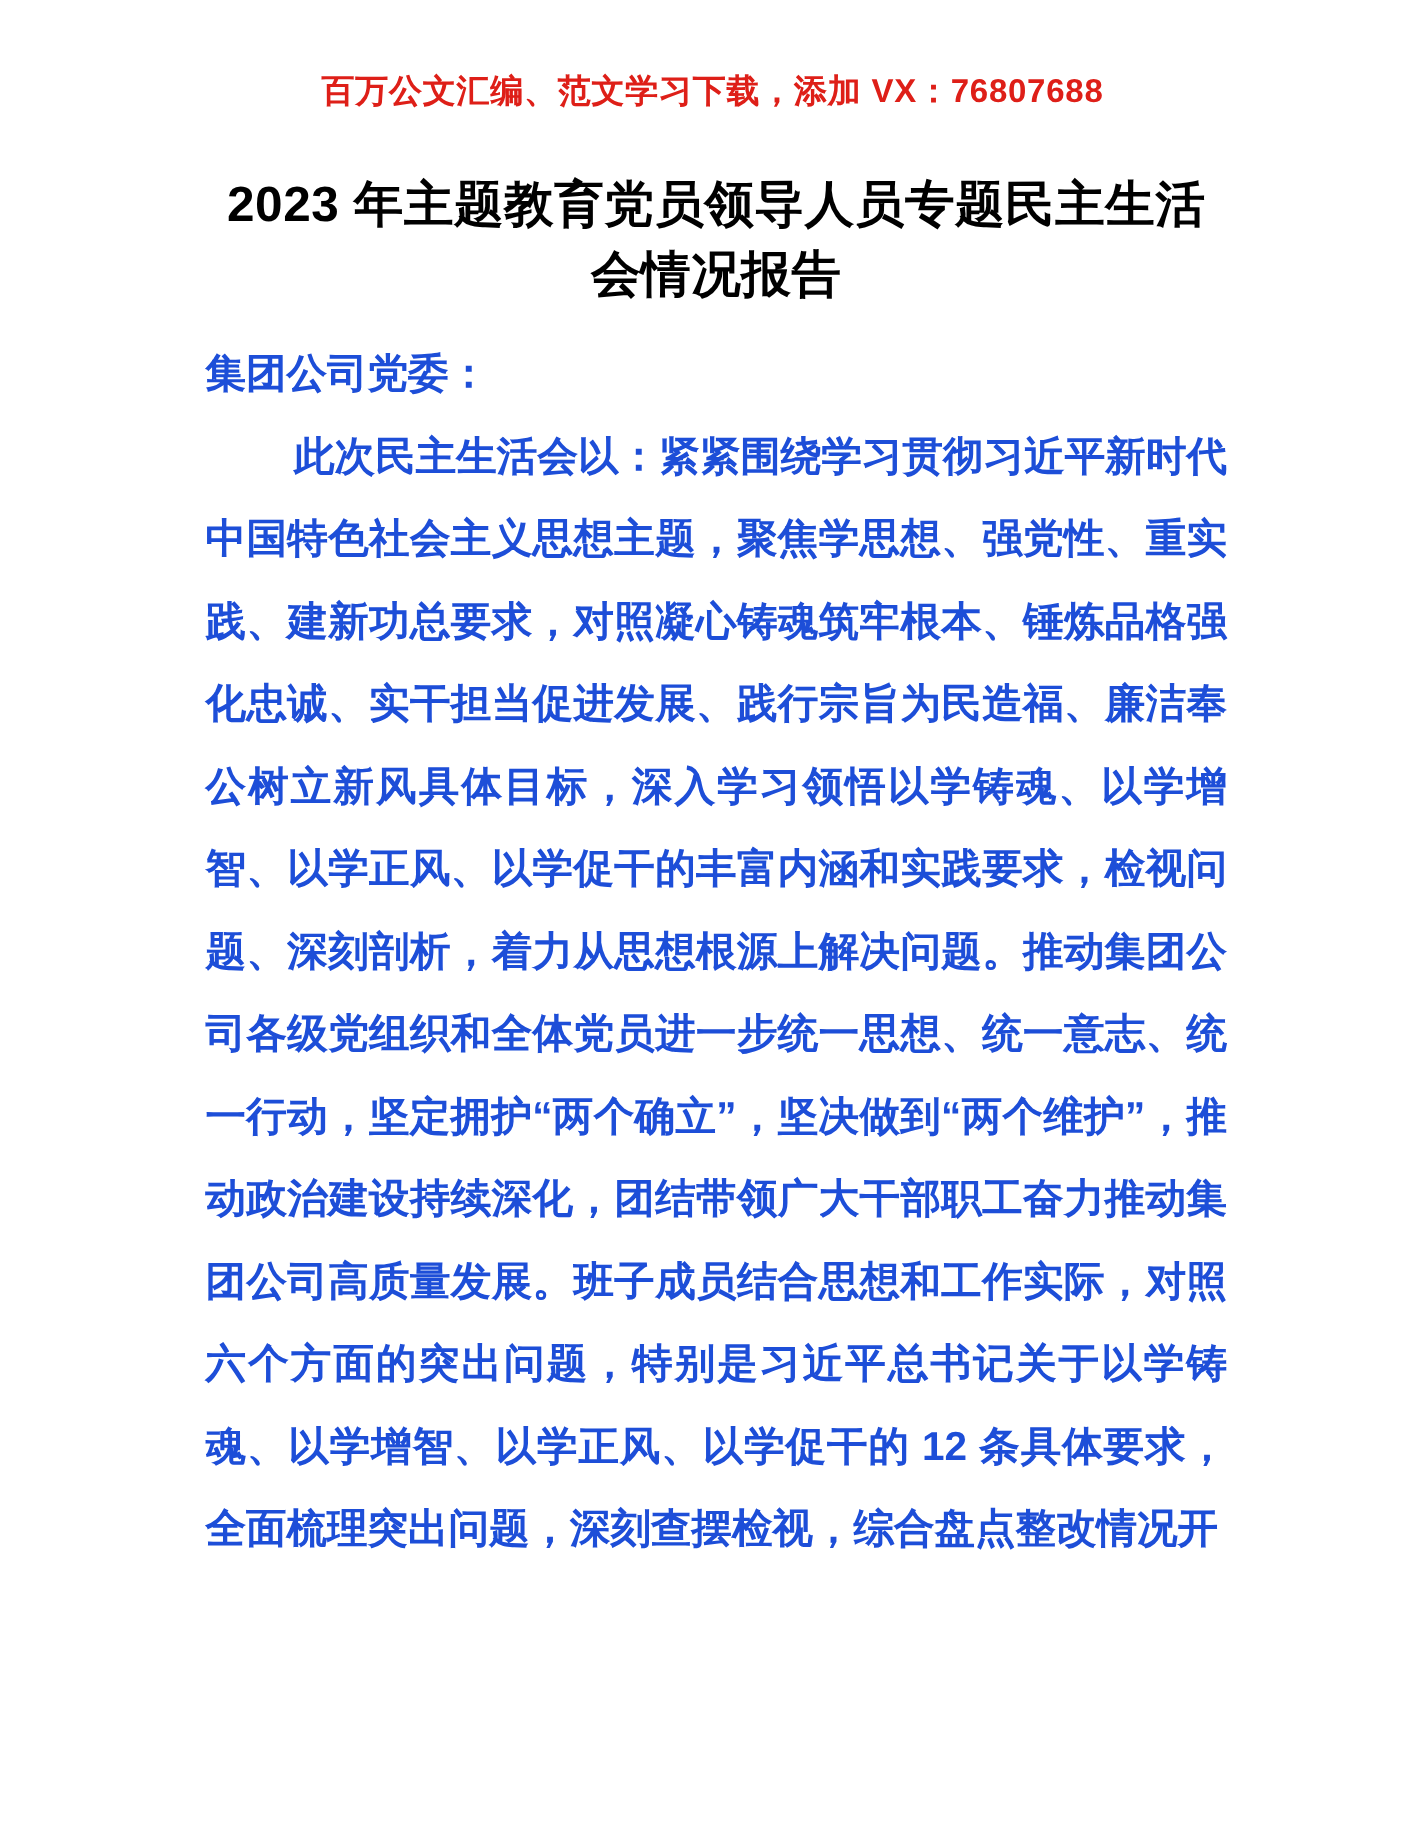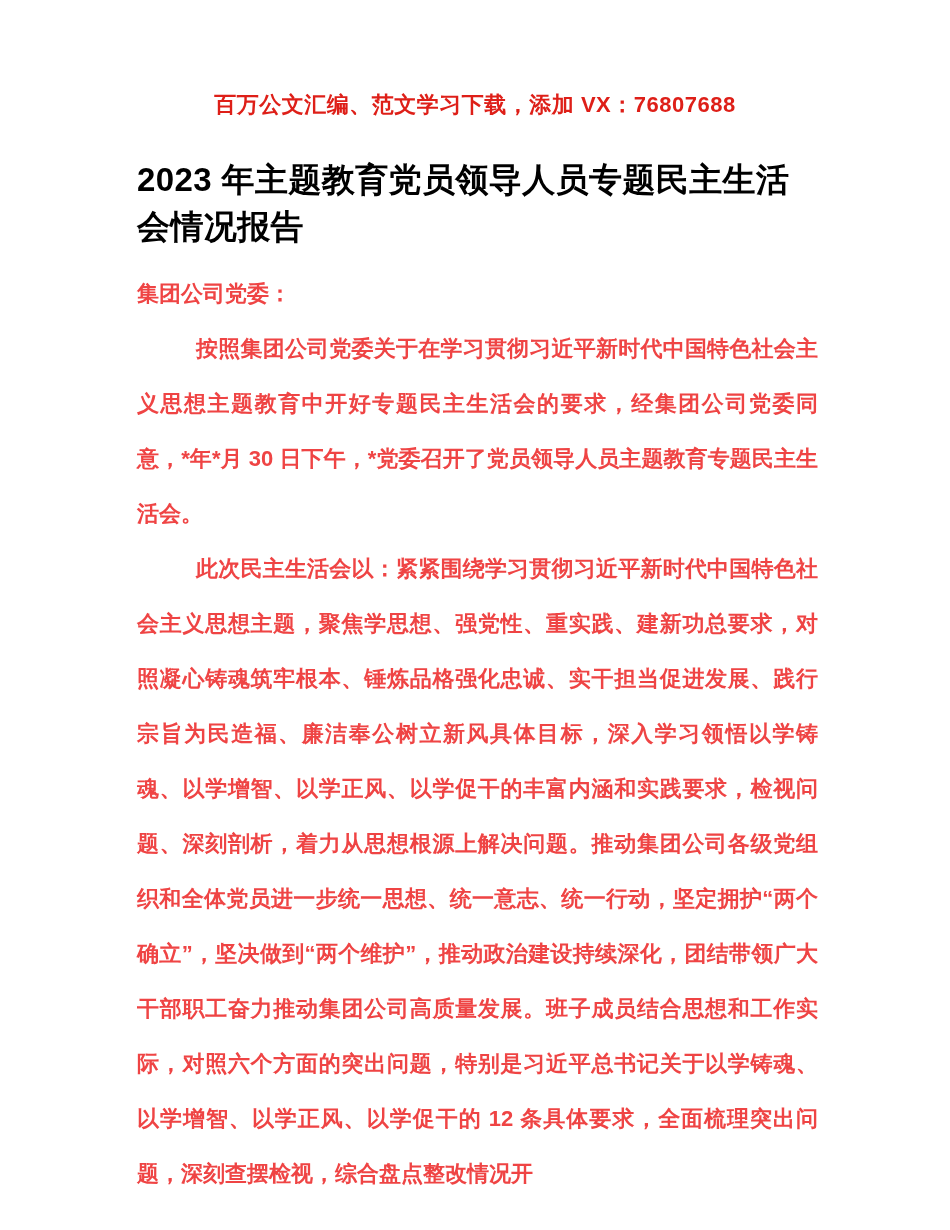--- a/index.html
+++ b/index.html
@@ -14,21 +14,20 @@
     font-family: "Liberation Sans", "DejaVu Sans", sans-serif;
     -webkit-font-smoothing: none;
   }
 
   .page {
     position: relative;
     width: 950px;
     height: 954px;
     background: #ffffff;
     box-sizing: border-box;
-    margin-top: 44px;
   }
 
   
   .promo-header {
     position: absolute;
     top: 46px;
     left: 0;
     width: 950px;
     text-align: center;
     color: #de1f18;
@@ -44,35 +43,36 @@
     position: absolute;
     top: 112px;
     left: 137px;
     width: 681px;
   }
 
   .doc-title {
     font-size: 33px;
     font-weight: bold;
     color: #000000;
+    text-align: center;
     line-height: 47px;
     letter-spacing: 0.4px;
     margin: 0 0 16px 0;
     padding: 0;
   }
 
   .doc-body {
     margin: 0;
     padding: 0;
   }
 
   p.para {
-    font-size: 22px;
+    font-size: 27px;
     font-weight: bold;
-    color: #ef4444;
+    color: #1d4ed8;
     line-height: 55px;
     margin: 0;
     padding: 0;
     text-align: justify;
     text-justify: inter-ideograph;
     letter-spacing: 0px;
     word-break: break-all;
   }
 
   p.para.indent {
@@ -92,20 +92,19 @@
   <div class="promo-header">百万公文汇编、范文学习下载，添加 VX：76807688</div>
 
   <div class="doc">
 
     <h1 class="doc-title">2023 年主题教育党员领导人员专题民主生活会情况报告</h1>
 
     <div class="doc-body">
 
       <p class="para">集团公司党委：</p>
 
-      <p class="para indent">按照集团公司党委关于在学习贯彻习近平新时代中国特色社会主义思想主题教育中开好专题民主生活会的要求，经集团公司党委同意，*年*月 30 日下午，*党委召开了党员领导人员主题教育专题民主生活会。</p>
 
 
       <p class="para indent">此次民主生活会以：紧紧围绕学习贯彻习近平新时代中国特色社会主义思想主题，聚焦学思想、强党性、重实践、建新功总要求，对照凝心铸魂筑牢根本、锤炼品格强化忠诚、实干担当促进发展、践行宗旨为民造福、廉洁奉公树立新风具体目标，深入学习领悟以学铸魂、以学增智、以学正风、以学促干的丰富内涵和实践要求，检视问题、深刻剖析，着力从思想根源上解决问题。推动集团公司各级党组织和全体党员进一步统一思想、统一意志、统一行动，坚定拥护“两个确立”，坚决做到“两个维护”，推动政治建设持续深化，团结带领广大干部职工奋力推动集团公司高质量发展。班子成员结合思想和工作实际，对照六个方面的突出问题，特别是习近平总书记关于以学铸魂、以学增智、以学正风、以学促干的 12 条具体要求，全面梳理突出问题，深刻查摆检视，综合盘点整改情况开</p>
 
     </div>
   </div>
 </div>
 
 </body></html>

